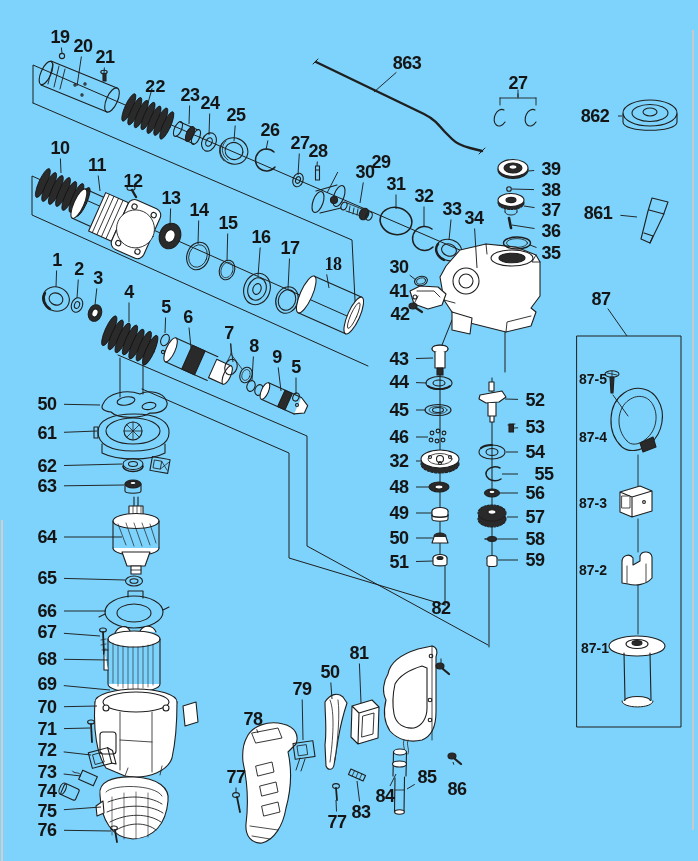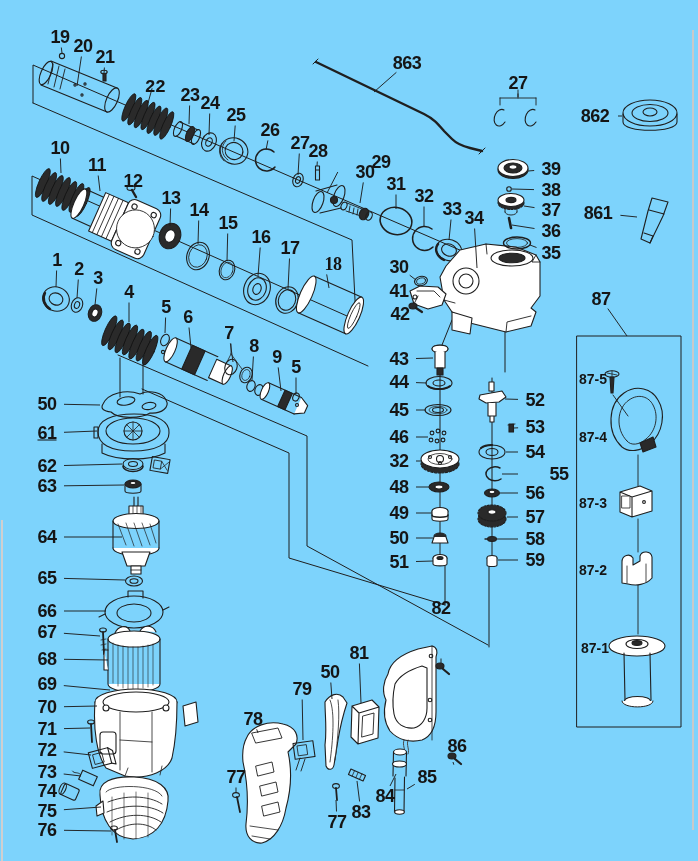--- a/index.html
+++ b/index.html
@@ -660,27 +660,27 @@
       <div class="lbl" style="left: 399px; top: 410px;">45</div>
       <div class="lbl" style="left: 399px; top: 437px;">46</div>
       <div class="lbl" style="left: 399px; top: 461px;">32</div>
       <div class="lbl" style="left: 399px; top: 487px;">48</div>
       <div class="lbl" style="left: 399px; top: 513px;">49</div>
       <div class="lbl" style="left: 399px; top: 538px;">50</div>
       <div class="lbl" style="left: 399px; top: 562px;">51</div>
       <div class="lbl" style="left: 535px; top: 400px;">52</div>
       <div class="lbl" style="left: 535px; top: 427px;">53</div>
       <div class="lbl" style="left: 535px; top: 452px;">54</div>
-      <div class="lbl" style="left: 543px; top: 474px; padding-left: 32px;">55</div>
+      <div class="lbl" style="left: 528px; top: 474px; padding-left: 32px;">55</div>
       <div class="lbl" style="left: 535px; top: 493px;">56</div>
       <div class="lbl" style="left: 535px; top: 517px;">57</div>
       <div class="lbl" style="left: 535px; top: 539px;">58</div>
       <div class="lbl" style="left: 535px; top: 560px;">59</div>
       <div class="lbl" style="left: 47px; top: 404px;">50</div>
-      <div class="lbl" style="left: 47px; top: 433px; text-decoration: underline;">61</div>
+      <div class="lbl" style="left: 47px; top: 433px;">61</div>
       <div class="lbl" style="left: 47px; top: 466px;">62</div>
       <div class="lbl" style="left: 47px; top: 486px;">63</div>
       <div class="lbl" style="left: 47px; top: 537px;">64</div>
       <div class="lbl" style="left: 47px; top: 578px;">65</div>
       <div class="lbl" style="left: 47px; top: 611px;">66</div>
       <div class="lbl" style="left: 47px; top: 632px;">67</div>
       <div class="lbl" style="left: 47px; top: 659px;">68</div>
       <div class="lbl" style="left: 47px; top: 684px; text-align: right;">69</div>
       <div class="lbl" style="left: 47px; top: 707px;">70</div>
       <div class="lbl" style="left: 47px; top: 729px; text-align: right;">71</div>
@@ -692,21 +692,21 @@
       <div class="lbl" style="left: 236px; top: 777px;">77</div>
       <div class="lbl" style="left: 253px; top: 719px;">78</div>
       <div class="lbl" style="left: 302px; top: 689px;">79</div>
       <div class="lbl" style="left: 330px; top: 672px;">50</div>
       <div class="lbl" style="left: 359px; top: 653px;">81</div>
       <div class="lbl" style="left: 441px; top: 608px;">82</div>
       <div class="lbl" style="left: 337px; top: 822px;">77</div>
       <div class="lbl" style="left: 361px; top: 812px;">83</div>
       <div class="lbl" style="left: 385px; top: 796px;">84</div>
       <div class="lbl" style="left: 427px; top: 777px;">85</div>
-      <div class="lbl" style="left: 457px; top: 746px; text-align: right;">86</div>
+      <div class="lbl" style="left: 457px; top: 789px; text-align: right;">86</div>
       <div class="lbl" style="left: 601px; top: 299px;">87</div>
       <div class="lbl sm" style="left: 593px; top: 379px;">87-5</div>
       <div class="lbl sm" style="left: 593px; top: 437px;">87-4</div>
       <div class="lbl sm" style="left: 593px; top: 503px;">87-3</div>
       <div class="lbl sm" style="left: 593px; top: 570px;">87-2</div>
       <div class="lbl sm" style="left: 595px; top: 648px;">87-1</div>
       <div class="lbl" style="left: 598px; top: 213px;">861</div>
       <div class="lbl" style="left: 595px; top: 116px;">862</div>
       <div class="lbl" style="left: 407px; top: 63px;">863</div>
       <div class="lbl" style="left: 518px; top: 83px;">27</div>

